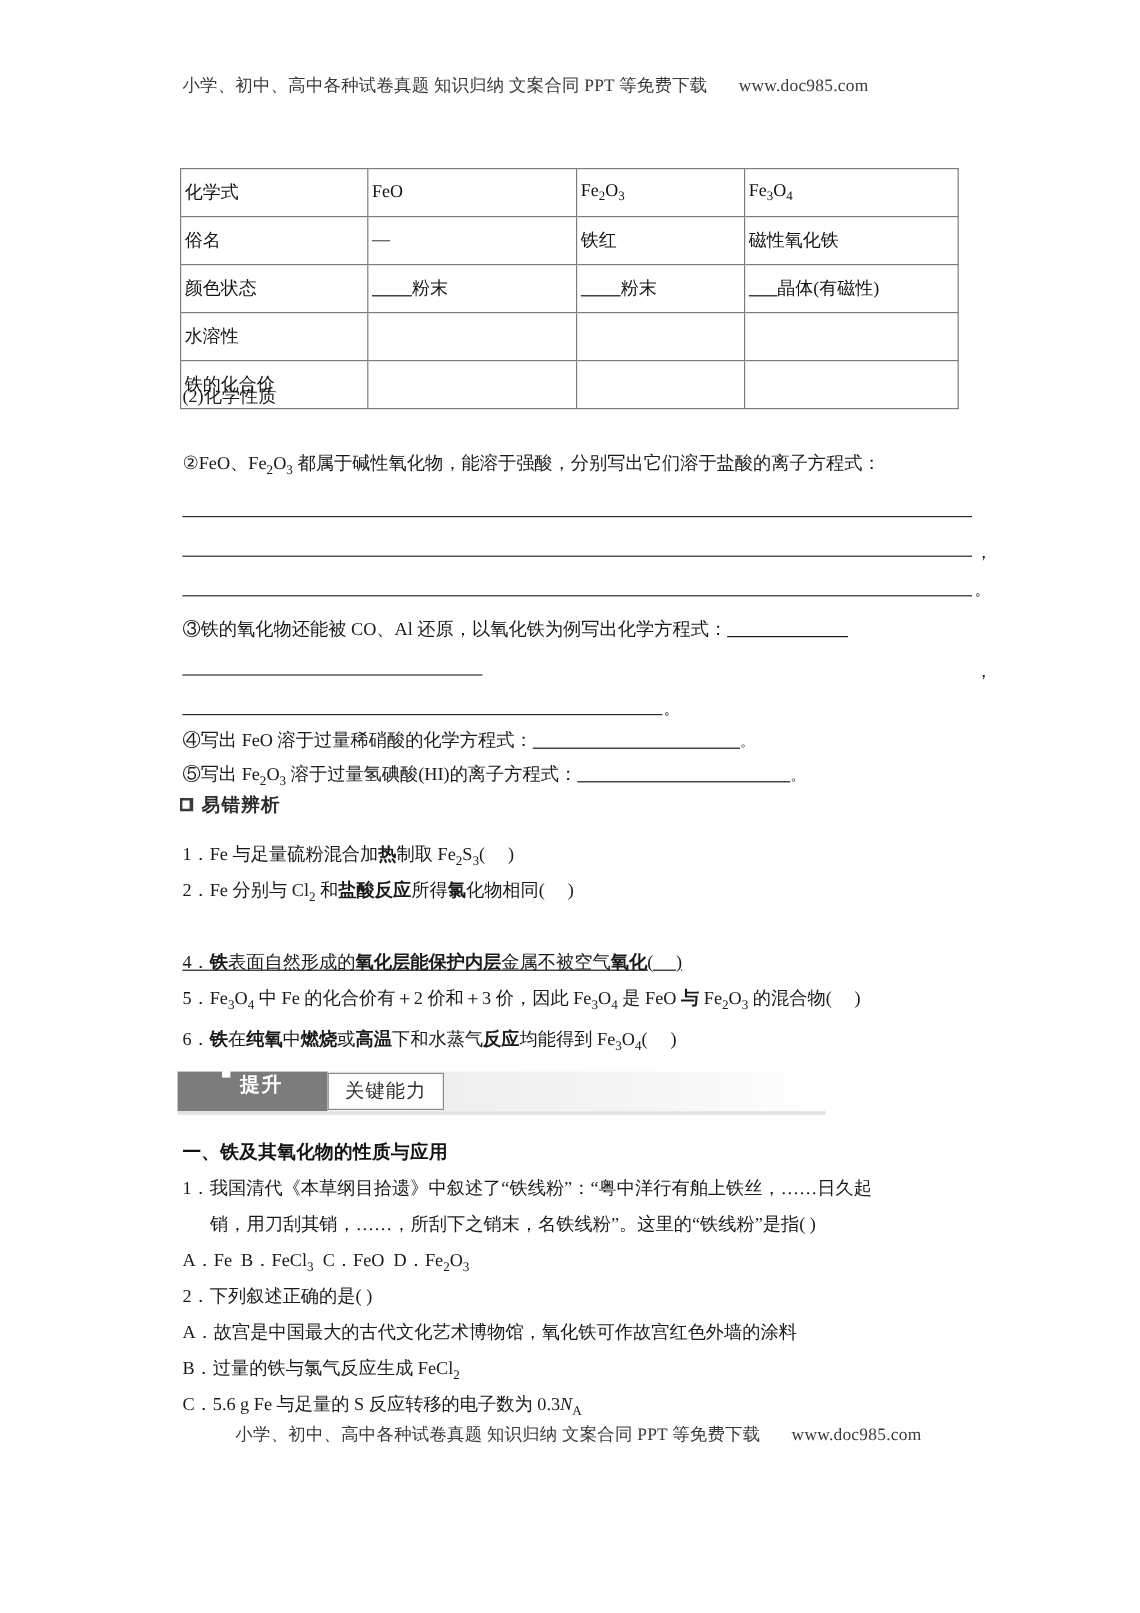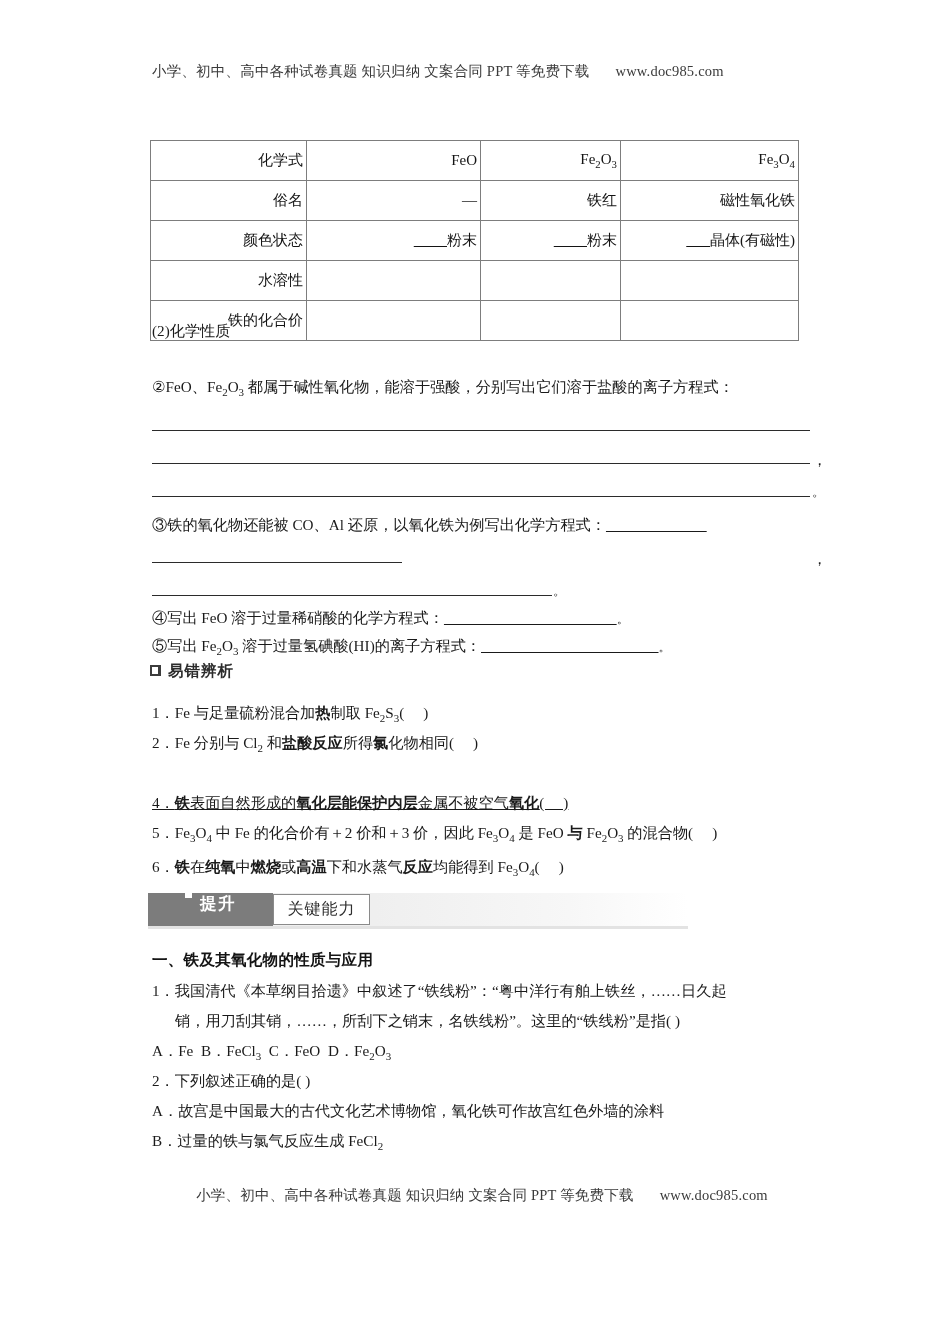--- a/index.html
+++ b/index.html
@@ -48,21 +48,21 @@
     position: absolute;
     left: 150px;
     top: 140px;
     width: 648px;
     border-collapse: collapse;
     table-layout: fixed;
   }
   table.props td {
     border: 1px solid #7d7d7d;
     height: 40px;
-    text-align: right;
+    text-align: left;
     vertical-align: middle;
     font-size: 15px;
     padding: 1px 3px;
     color: #141414;
   }
   table.props col.c0 { width: 156px; }
   table.props col.c1 { width: 174px; }
   table.props col.c2 { width: 140px; }
   table.props col.c3 { width: 178px; }
   .blank-u { text-decoration: underline; letter-spacing: 1px; }
@@ -298,18 +298,21 @@
     A．Fe&nbsp; B．FeCl<sub>3</sub>&nbsp; C．FeO&nbsp; D．Fe<sub>2</sub>O<sub>3</sub>
   </div>
 
   <div class="tx" style="top:1070px;">
     <span>2．</span><span>下列叙述正确的是(    )</span>
   </div>
   <div class="tx" style="top:1100px;">A．故宫是中国最大的古代文化艺术博物馆，氧化铁可作故宫红色外墙的涂料</div>
   <div class="tx" style="top:1130px;">
     B．过量的铁与氯气反应生成 FeCl<sub>2</sub>
   </div>
+  <div class="tx" style="top:1160px;">
+    <span>C．5.6 g Fe 与足量的 S 反应转移的电子数为 0.3</span><span class="ital">N</span><sub>A</sub>
+  </div>
 
   <div class="runfoot">
     <span>小学、初中、高中各种试卷真题  知识归纳  文案合同  PPT 等免费下载</span><span class="url">www.doc985.com</span>
   </div>
 
 </div>
 
 </body></html>

